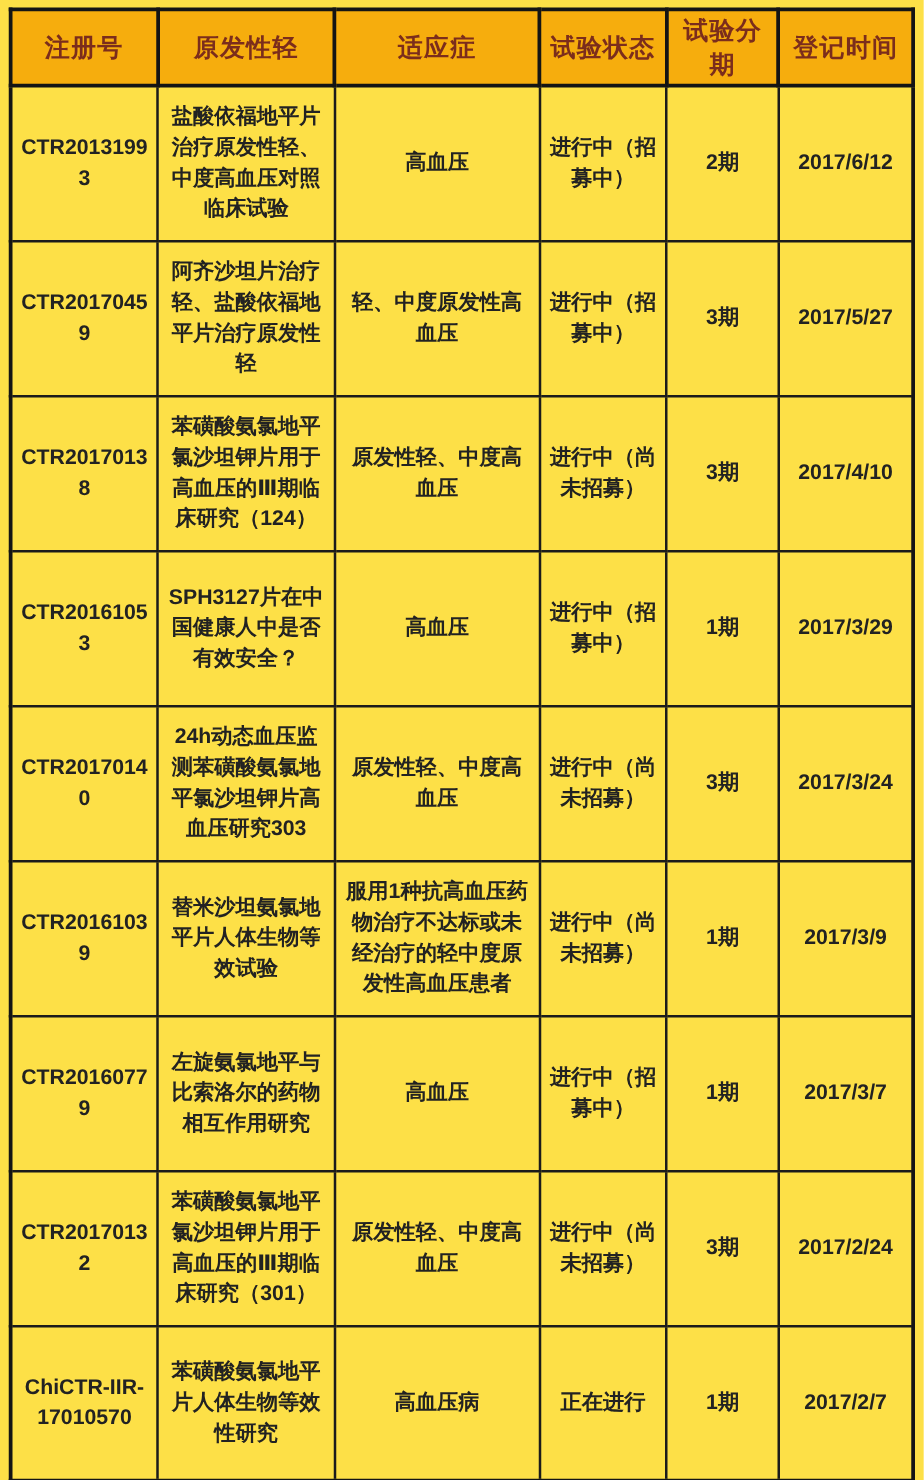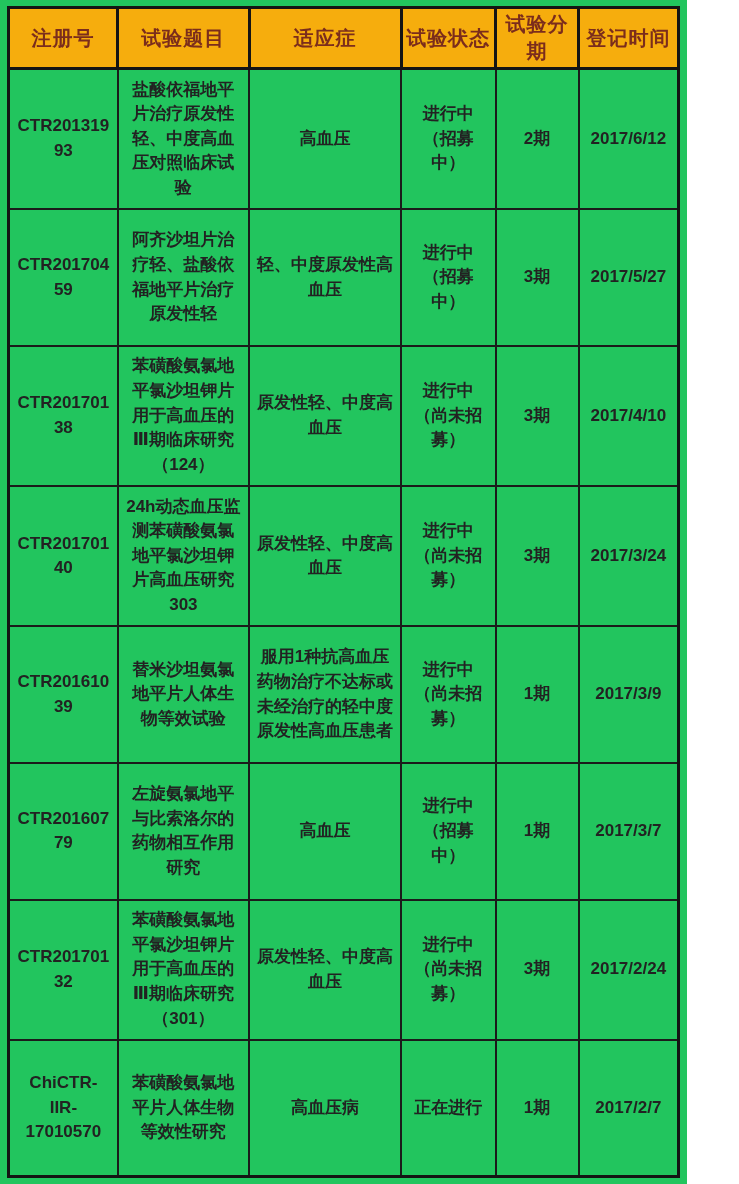--- a/index.html
+++ b/index.html
@@ -2,23 +2,23 @@
 <html style="--header-bg: #F6AD0D; --header-text: #7B2D1C; --body-text: #222222;"><head>
 <meta charset="utf-8">
 <style>
   html, body {
     margin: 0;
     padding: 0;
     background: #ffffff;
     font-family: "Liberation Sans", "DejaVu Sans", sans-serif;
   }
   .page {
-    width: 687px;
+    width: 739px;
     height: 1184px;
-    background: #22c55e;
+    background: #fde047;
     box-sizing: border-box;
     padding: 6px 7px;
   }
   table.trials {
     width: 100%;
     height: 100%;
     border-collapse: collapse;
     table-layout: fixed;
     border: 3px solid #141414;
   }
@@ -63,21 +63,21 @@
       <col class="c1">
         <col class="c2">
         <col class="c3">
         <col class="c4">
         <col class="c5">
         <col class="c6">
     </colgroup>
     <thead>
       <tr>
         <th>注册号</th>
-        <th>试验题目</th>
+        <th>原发性轻</th>
         <th>适应症</th>
         <th>试验状态</th>
         <th>试验分期</th>
         <th>登记时间</th>
       </tr>
     </thead>
     <tbody>
         <tr>
     <td>CTR20131993</td>
     <td>盐酸依福地平片治疗原发性轻、中度高血压对照临床试验</td>
@@ -94,20 +94,28 @@
     <td>3期</td>
     <td>2017/5/27</td>
   </tr>
         <tr>
     <td>CTR20170138</td>
     <td>苯磺酸氨氯地平氯沙坦钾片用于高血压的Ⅲ期临床研究（124）</td>
     <td>原发性轻、中度高血压</td>
     <td>进行中（尚未招募）</td>
     <td>3期</td>
     <td>2017/4/10</td>
+  </tr>
+        <tr>
+    <td>CTR20161053</td>
+    <td>SPH3127片在中国健康人中是否有效安全？</td>
+    <td>高血压</td>
+    <td>进行中（招募中）</td>
+    <td>1期</td>
+    <td>2017/3/29</td>
   </tr>
         <tr>
     <td>CTR20170140</td>
     <td>24h动态血压监测苯磺酸氨氯地平氯沙坦钾片高血压研究303</td>
     <td>原发性轻、中度高血压</td>
     <td>进行中（尚未招募）</td>
     <td>3期</td>
     <td>2017/3/24</td>
   </tr>
         <tr>

